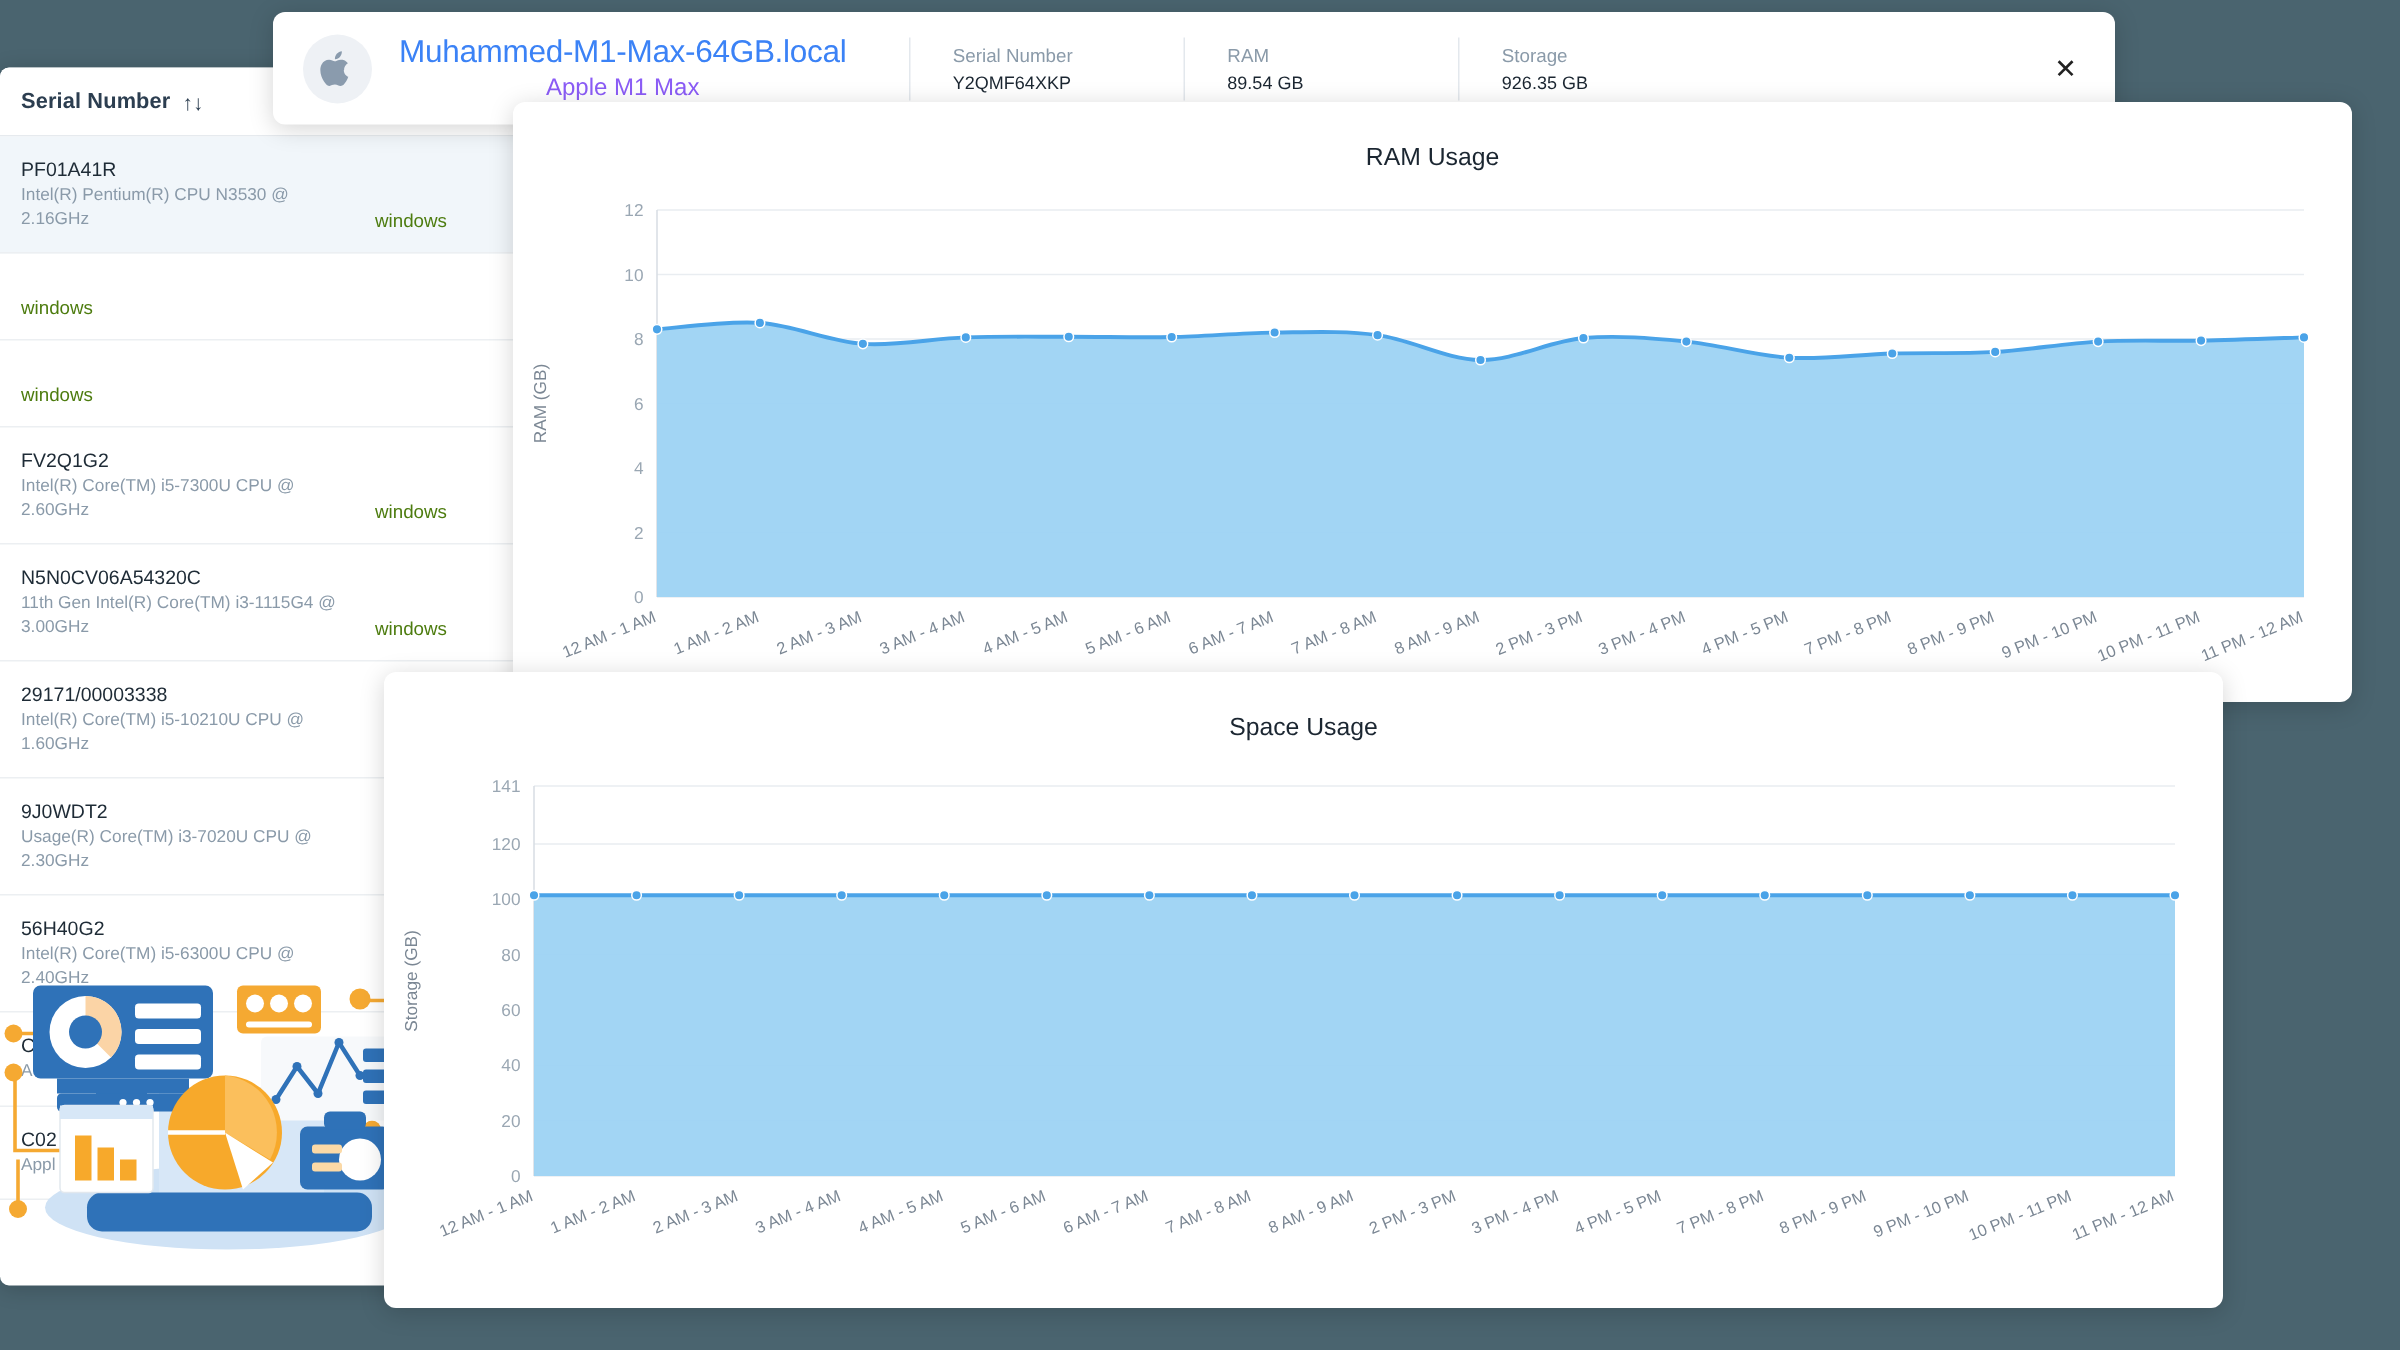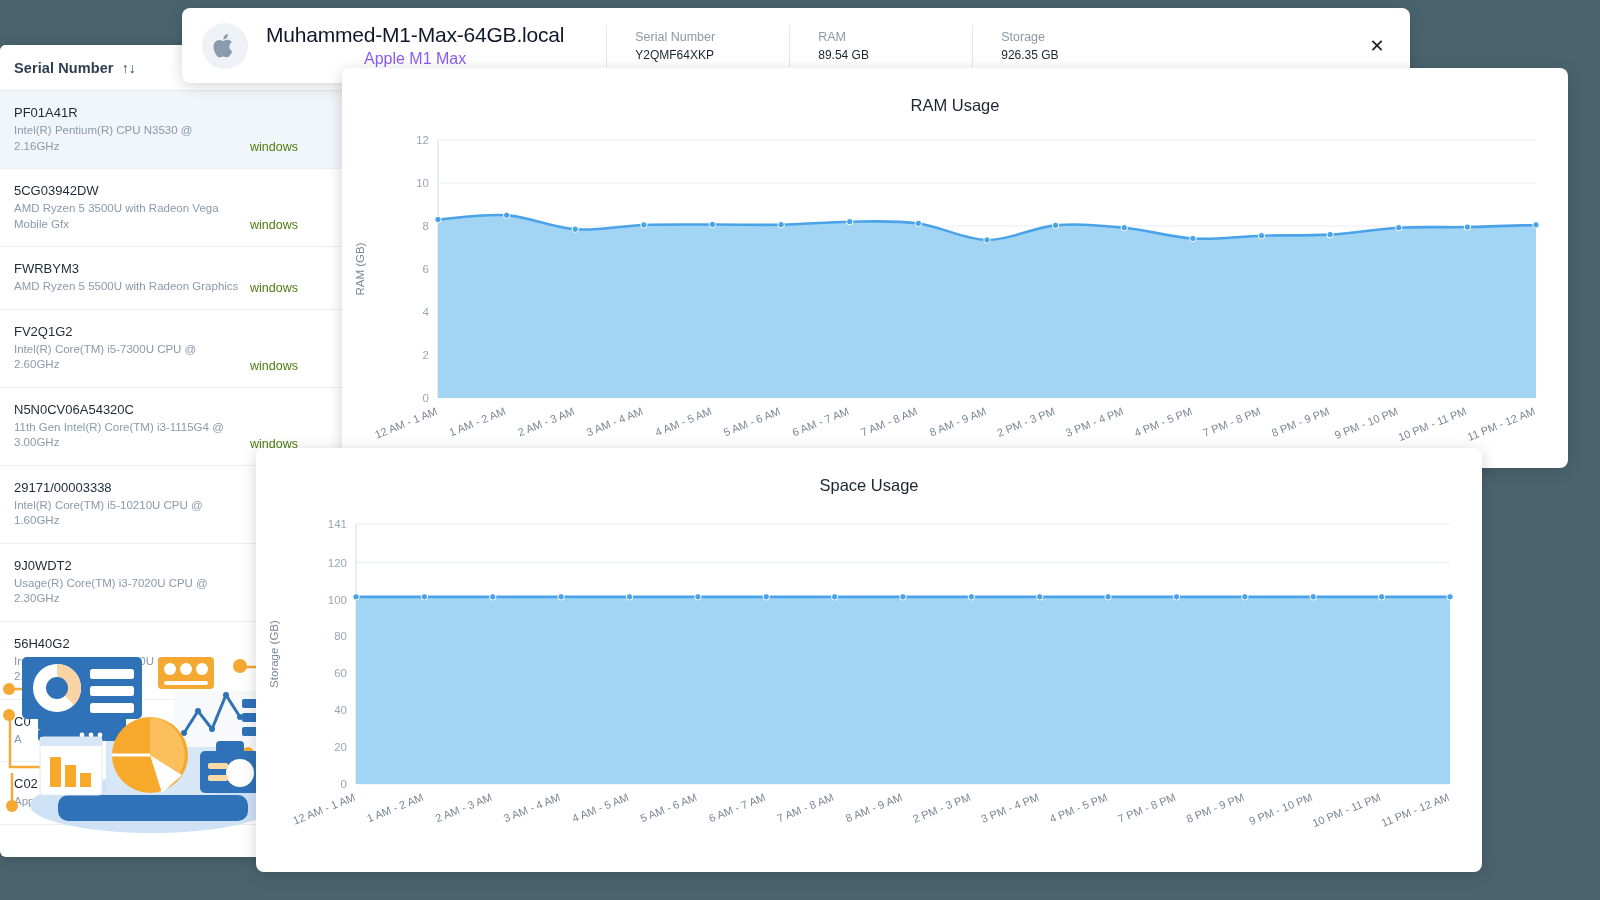--- a/index.html
+++ b/index.html
@@ -66,21 +66,21 @@
     display: flex; align-items: center;
     padding: 0 18px 0 20px;
   }
   .apple-badge {
     width: 46px; height: 46px; border-radius: 50%;
     background: #eef1f5;
     display: flex; align-items: center; justify-content: center;
     flex: 0 0 46px;
   }
   .dh-names { margin-left: 18px; }
-  .dh-title { font-size: 21px; color: #0f172a; letter-spacing: -.2px; }
+  .dh-title { font-size: 21px; color: #3b82f6; letter-spacing: -.2px; }
   .dh-sub { font-size: 16px; color: #8b5cf6; margin-top: 3px; text-align: center; }
   .dh-divider {
     width: 1px; height: 42px; background: #e3e8ed; margin: 0 0 0 42px;
   }
   .dh-stat { margin-left: 28px; min-width: 112px; }
   .dh-stat-label { font-size: 12.5px; color: #8a9aa9; margin-bottom: 4px; }
   .dh-stat-value { font-size: 12px; color: #1b2631; }
   .dh-spacer { flex: 1 1 auto; }
   .close-btn {
     width: 30px; height: 30px;
@@ -128,31 +128,23 @@
     </div>
     <div id="dt-body">
         <div class="dt-row selected">
           <div class="cell-main">
             <div class="dt-serial">PF01A41R</div>
             <div class="dt-cpu">Intel(R) Pentium(R) CPU N3530 @ 2.16GHz</div>
           </div>
           <div class="dt-os">windows</div>
         </div>
         <div class="dt-row">
-          <div class="cell-main">
-            <div class="dt-serial">5CG03942DW</div>
-            <div class="dt-cpu">AMD Ryzen 5 3500U with Radeon Vega Mobile Gfx</div>
-          </div>
           <div class="dt-os">windows</div>
         </div>
         <div class="dt-row">
-          <div class="cell-main">
-            <div class="dt-serial">FWRBYM3</div>
-            <div class="dt-cpu">AMD Ryzen 5 5500U with Radeon Graphics</div>
-          </div>
           <div class="dt-os">windows</div>
         </div>
         <div class="dt-row">
           <div class="cell-main">
             <div class="dt-serial">FV2Q1G2</div>
             <div class="dt-cpu">Intel(R) Core(TM) i5-7300U CPU @ 2.60GHz</div>
           </div>
           <div class="dt-os">windows</div>
         </div>
         <div class="dt-row">

